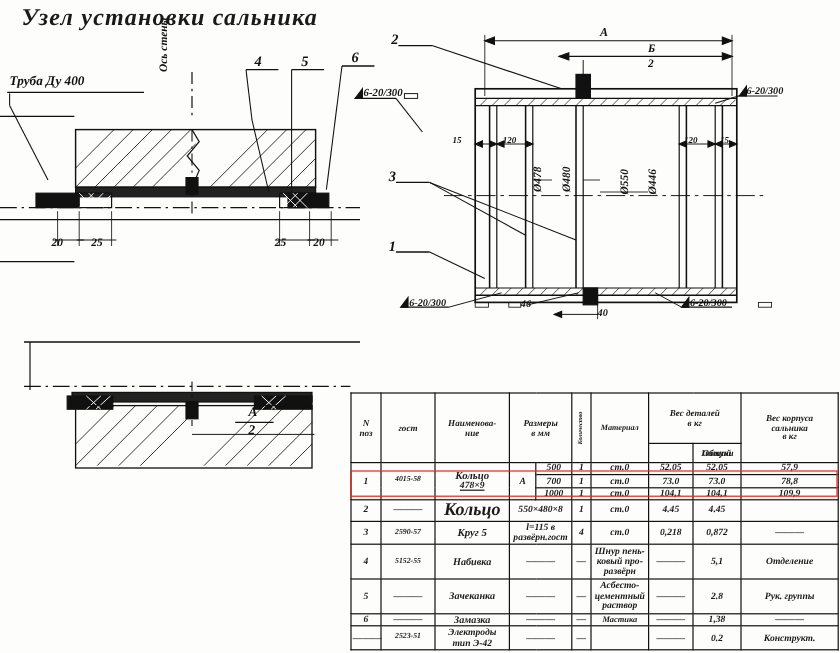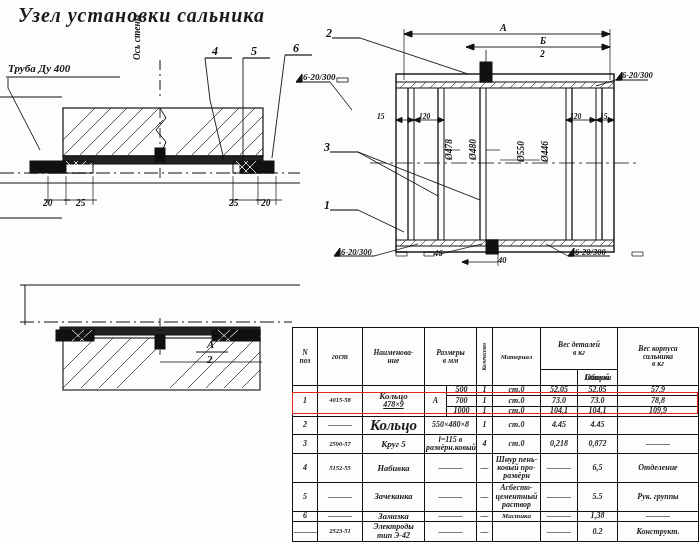--- a/index.html
+++ b/index.html
@@ -452,58 +452,58 @@
           <td class="num">4.45</td>
           <td></td>
         </tr>
 
         <tr>
           <td>3</td>
           <td style="font-size:6.5px;">2590-57</td>
           <td style="font-size:9px;">Круг 5</td>
           <td colspan="2" class="xtiny">
             <div>l=115 в</div>
-            <div>развёрн.ковый</div>
+            <div>развёрн.гост</div>
           </td>
           <td>4</td>
           <td>ст.0</td>
           <td class="num">0,218</td>
           <td class="num">0,872</td>
           <td class="dashcell">———</td>
         </tr>
 
         <tr>
           <td>4</td>
           <td style="font-size:6.5px;">5152-55</td>
           <td style="font-size:8.5px;">Набивка</td>
           <td colspan="2" class="dashcell">———</td>
           <td>—</td>
           <td class="xtiny">
             <div>Шнур пень-</div>
             <div>ковый про-</div>
             <div>развёрн</div>
           </td>
           <td class="dashcell">———</td>
-          <td class="num">6,5</td>
+          <td class="num">5,1</td>
           <td style="font-size:8px;">Отделение</td>
         </tr>
 
         <tr>
           <td>5</td>
           <td class="dashcell">———</td>
           <td style="font-size:8.5px;">Зачеканка</td>
           <td colspan="2" class="dashcell">———</td>
           <td>—</td>
           <td class="xtiny">
             <div>Асбесто-</div>
             <div>цементный</div>
             <div>раствор</div>
           </td>
           <td class="dashcell">———</td>
-          <td class="num">5.5</td>
+          <td class="num">2.8</td>
           <td style="font-size:8px;">Рук. группы</td>
         </tr>
 
         <tr>
           <td>6</td>
           <td class="dashcell">———</td>
           <td style="font-size:8.5px;">Замазка</td>
           <td colspan="2" class="dashcell">———</td>
           <td>—</td>
           <td style="font-size:7px;">Мастика</td>

